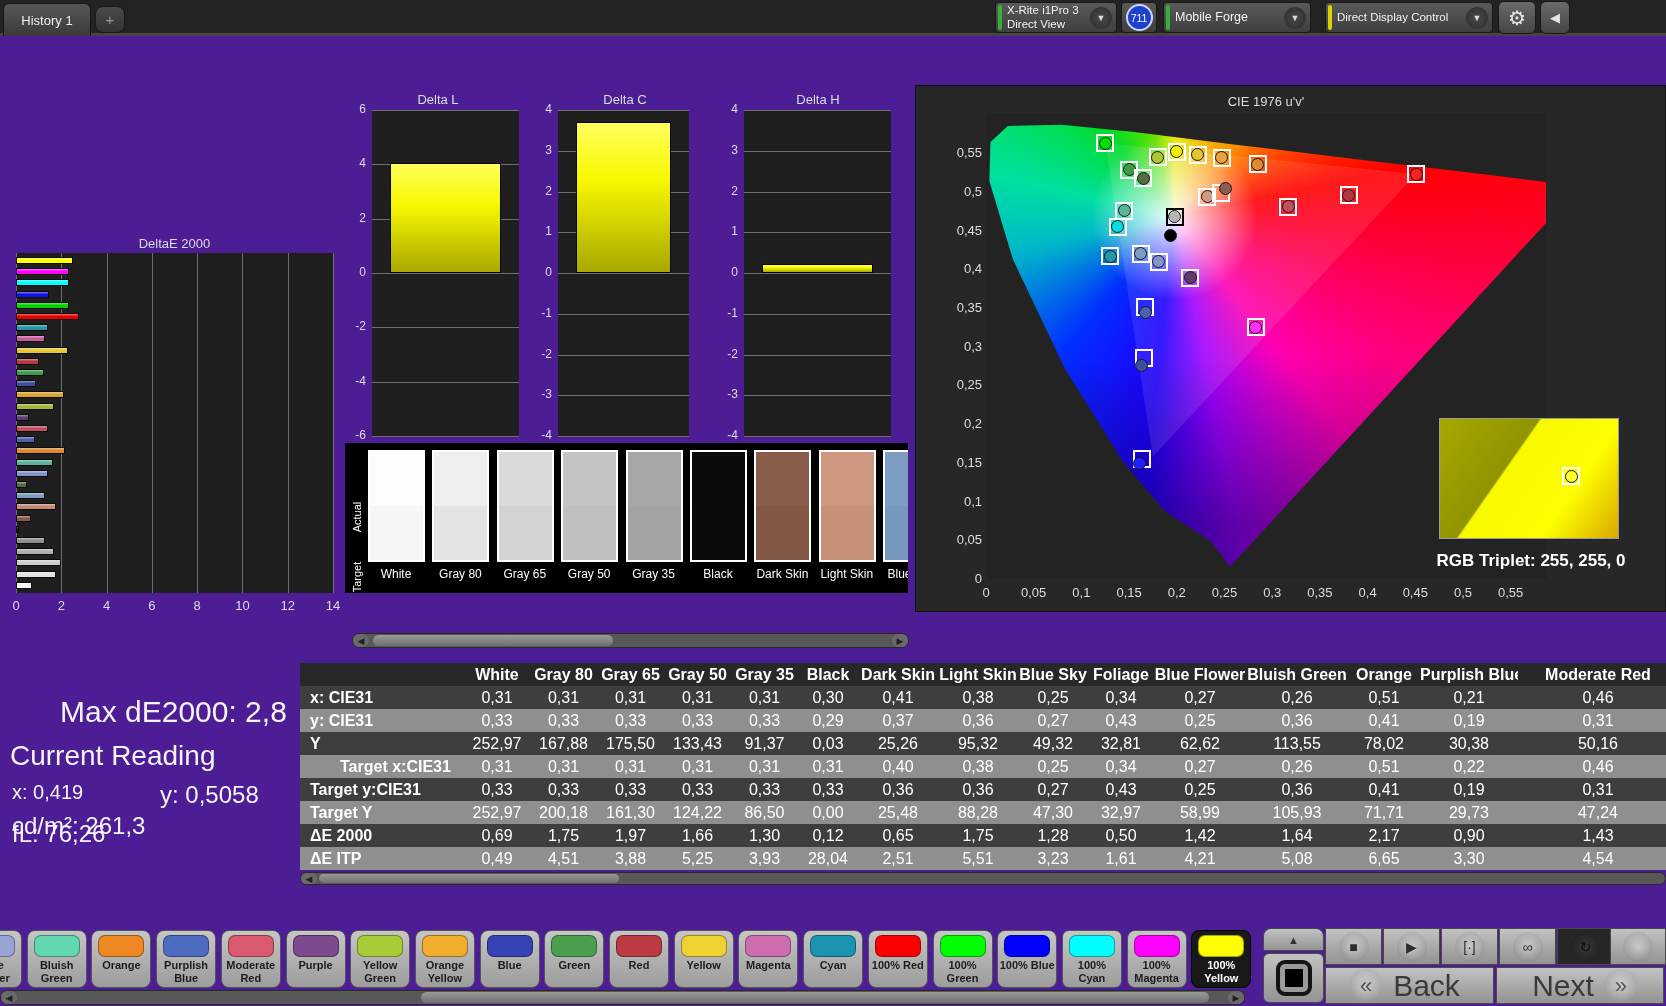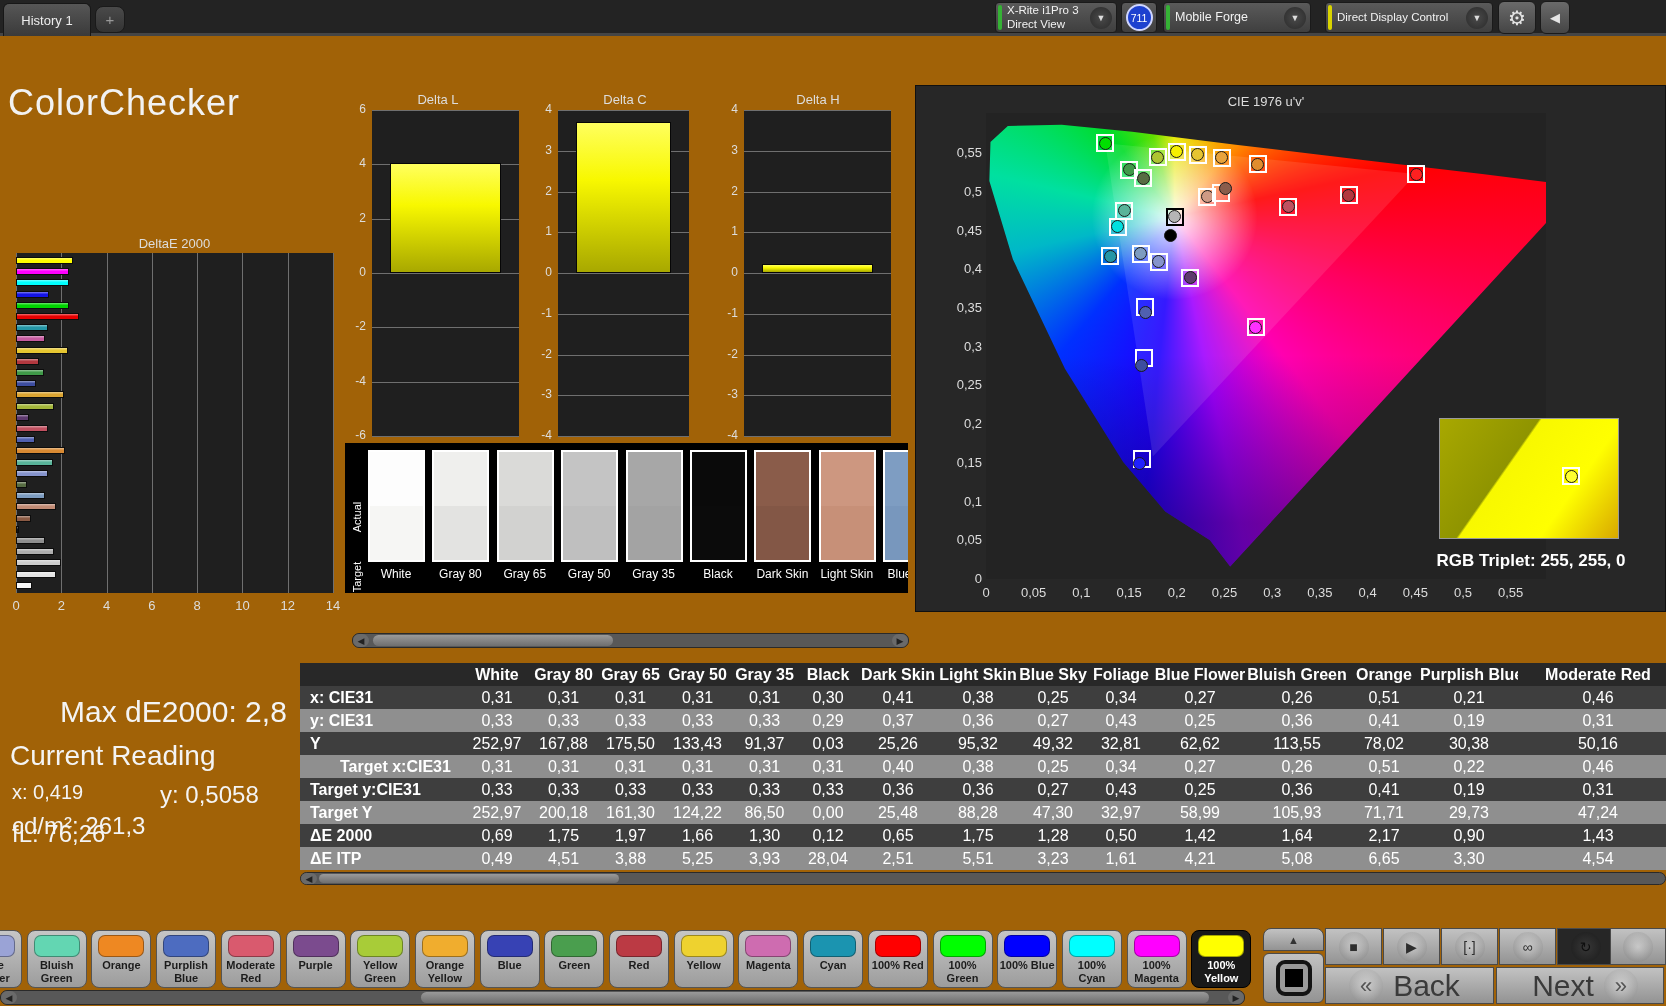--- a/index.html
+++ b/index.html
@@ -1,17 +1,17 @@
 <!DOCTYPE html>
 <html><head>
 <meta charset="utf-8">
 <style>
   html,body{margin:0;padding:0;background:#2d2d2d;}
   *{box-sizing:border-box;}
-  #app{position:relative;width:1666px;height:1006px;background:#a16207;overflow:hidden;
+  #app{position:relative;width:1666px;height:1006px;background:#4c1d95;overflow:hidden;
        font-family:"Liberation Sans",sans-serif;color:#e8e8e8;}
   .abs{position:absolute;}
   
   #topbar{left:0;top:0;width:1666px;height:36px;background:#232323;border-bottom:3px solid #454545;}
   .tab{left:3px;top:3px;width:88px;height:33px;background:linear-gradient(#565656,#3a3a3a);
        border:1px solid #171717;border-bottom:none;border-radius:6px 6px 0 0;color:#eee;
        font-size:13px;display:flex;align-items:center;justify-content:center;}
   .plusbtn{left:95px;top:6px;width:30px;height:27px;background:linear-gradient(#4a4a4a,#333);
        border:1px solid #1a1a1a;border-radius:8px;color:#999;font-size:15px;
        display:flex;align-items:center;justify-content:center;}
@@ -121,21 +121,20 @@
     </div>
     <div class="abs dd" style="left:1325px;width:168px;">
       <div class="bar" id="workflowBar" style="background: rgb(217, 212, 0);"></div>
       <div class="txt" style="font-size:11.5px;">Direct Display Control</div>
       <div class="arr">▼</div>
     </div>
     <div class="abs sqbtn" style="left:1498px;top:1px;width:38px;height:33px;font-size:20px;">⚙</div>
     <div class="abs sqbtn" style="left:1540px;top:1px;width:30px;height:33px;font-size:13px;">◀</div>
   </div>
 
-  <div class="abs" id="pageTitle">ColorChecker</div>
 
   <div class="abs chart-title" style="left:16px;top:236px;width:317px;">DeltaE 2000</div>
   <div class="abs chart-area" id="deChart" style="left:16px;top:253px;width:317px;height:340px;">
       <div class="gridV" style="left: 0px; top: 0px; height: 340px;"></div>
       <div class="gridV" style="left: 45.2857px; top: 0px; height: 340px;"></div>
       <div class="gridV" style="left: 90.5714px; top: 0px; height: 340px;"></div>
       <div class="gridV" style="left: 135.857px; top: 0px; height: 340px;"></div>
       <div class="gridV" style="left: 181.143px; top: 0px; height: 340px;"></div>
       <div class="gridV" style="left: 226.429px; top: 0px; height: 340px;"></div>
       <div class="gridV" style="left: 271.714px; top: 0px; height: 340px;"></div>

